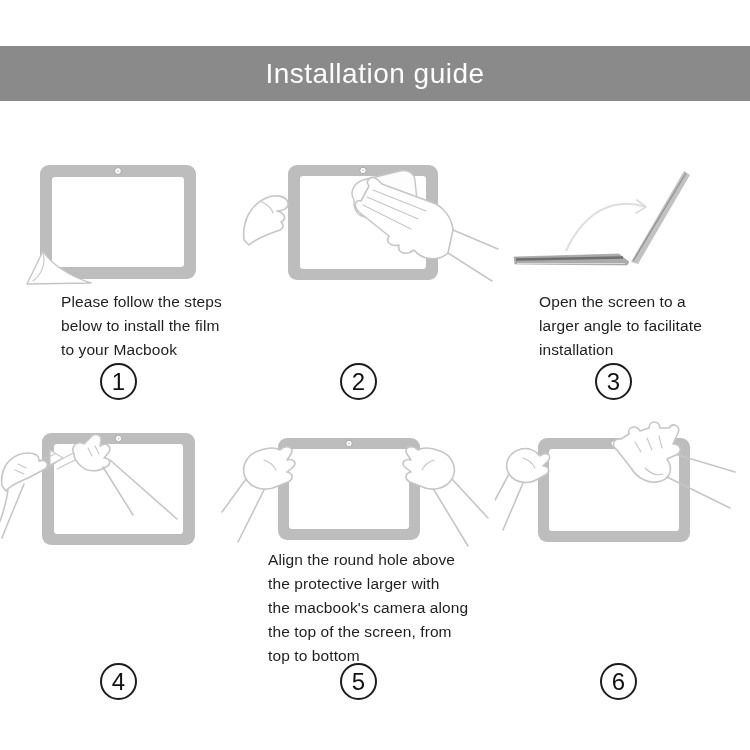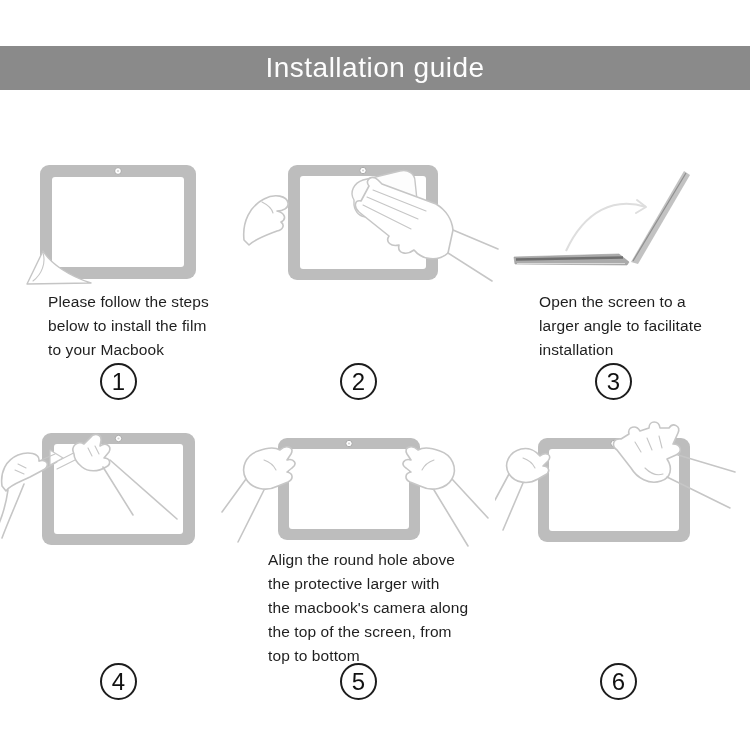--- a/index.html
+++ b/index.html
@@ -3,21 +3,21 @@
 <meta charset="utf-8">
 <style>
   html,body { margin:0; padding:0; }
   body {
     width:750px; height:750px; background:#ffffff;
     font-family:"Liberation Sans", sans-serif;
     -webkit-font-smoothing:antialiased;
   }
   .page { position:relative; width:750px; height:750px; overflow:hidden; background:#fff; }
   .banner {
-    position:absolute; left:0; top:46px; width:750px; height:44px;
+    position:absolute; left:0; top:46px; width:750px; height:55px;
     background:var(--banner-bg,#8a8a8a);
     display:flex; align-items:center; justify-content:center;
   }
   .banner-title {
     color:var(--banner-text,#fdfdfd); font-size:28px; font-weight:400; letter-spacing:0.5px;
   }
   .caption {
     position:absolute; font-size:15.5px; line-height:24px;
     color:var(--caption-text,#1f1f1f); white-space:pre-line; letter-spacing:0.1px;
   }
@@ -120,21 +120,21 @@
 
     <path class="hand" d="M 122,30 C 116,26 118,18 126,19 L 134,14 C 132,7 141,4 145,11 L 154,8 C 154,0 164,0 165,8 L 174,8 C 178,2 186,6 183,13 L 178,24 C 186,24 188,32 181,35 L 172,39 C 178,48 176,58 166,61 C 154,65 142,58 136,48 Z"></path>
     <path class="thin" d="M 150,48 C 156,54 162,56 168,54 M 140,22 L 146,32 M 152,18 L 157,30 M 164,16 L 167,28"></path>
     <path class="hline" d="M 183,35 L 240,52 M 172,57 L 235,88"></path>
 
     <path class="hand" d="M 45,36 C 51,31 58,35 53,41 L 48,46 C 54,46 56,52 50,55 L 43,59 C 33,65 20,63 14,54 C 8,44 14,32 26,29 C 34,27 41,31 45,36 Z"></path>
     <path class="thin" d="M 28,38 C 34,40 38,44 40,48"></path>
     <path class="hline" d="M 14,54 L 0,80 M 28,63 L 8,110"></path>
   </svg>
 
-  <div class="caption" style="left:48px;top:290px">Please follow the steps
+  <div class="caption" style="left:61px;top:290px">Please follow the steps
 below to install the film
 to your Macbook</div>
   <div class="caption" style="left:539px;top:290px">Open the screen to a
 larger angle to facilitate
 installation</div>
   <div class="caption" style="left:268px;top:548px">Align the round hole above
 the protective larger with
 the macbook's camera along
 the top of the screen, from
 top to bottom</div>

